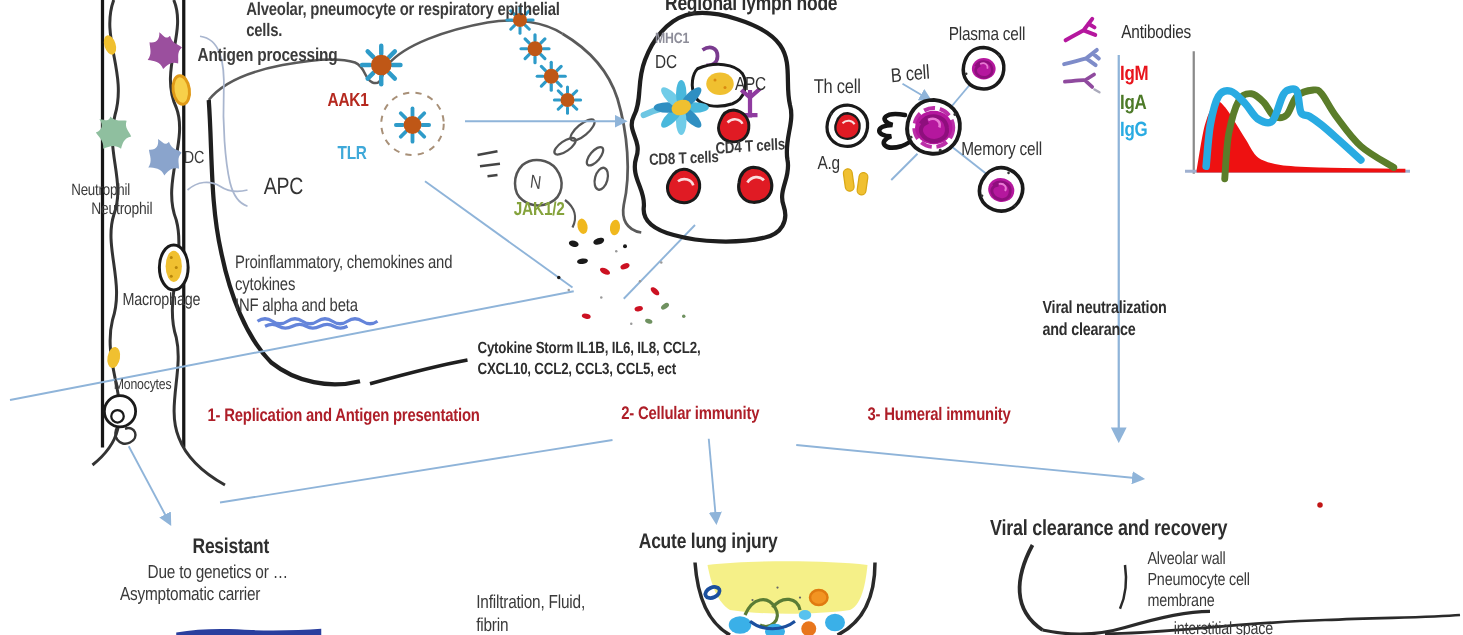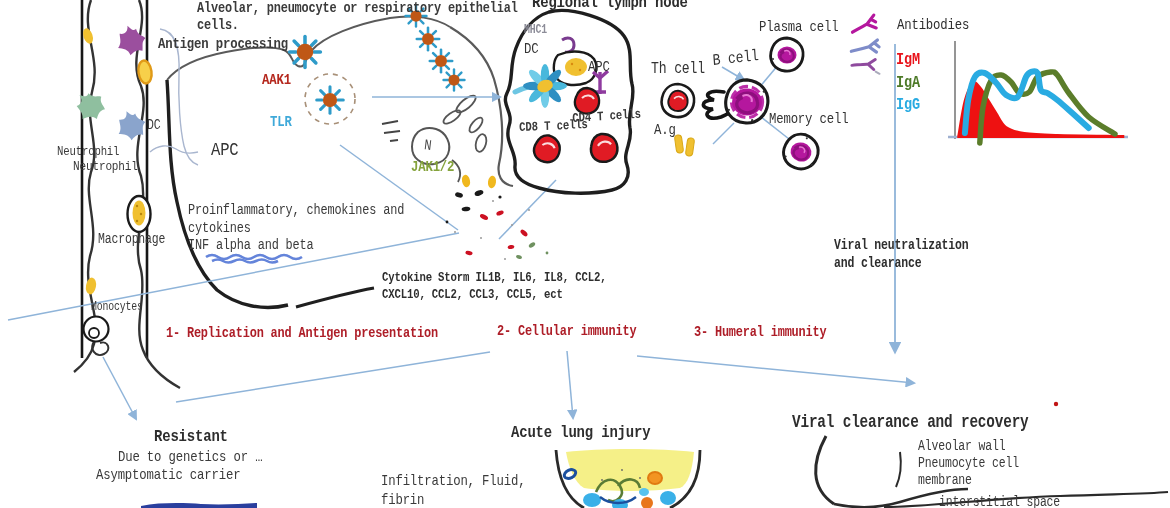--- a/index.html
+++ b/index.html
@@ -1,17 +1,17 @@
 <!DOCTYPE html>
 <html><head>
 <meta charset="utf-8">
 <style>
   html,body{margin:0;padding:0;background:#fff;}
   .stage{position:relative;width:1170px;height:508px;background:#ffffff;overflow:hidden;
-         font-family:Liberation Mono, monospace;color:#3a3a3a;}
+         font-family:Liberation Sans, sans-serif;color:#3a3a3a;}
   svg.draw{position:absolute;left:0;top:0;}
   .lbl{position:absolute;white-space:pre-line;line-height:1.2;letter-spacing:-0.2px;
        transform:scaleX(.82);transform-origin:0 0;}
   .b{font-weight:700;}
 </style>
 </head>
 <body>
 
 <div class="stage">
 

